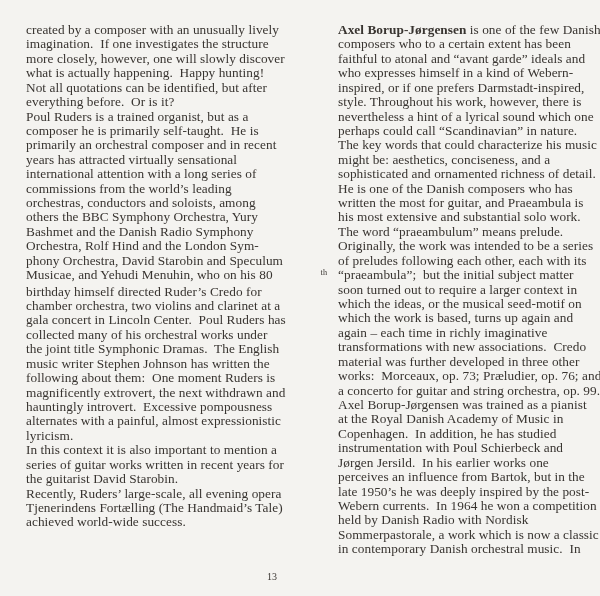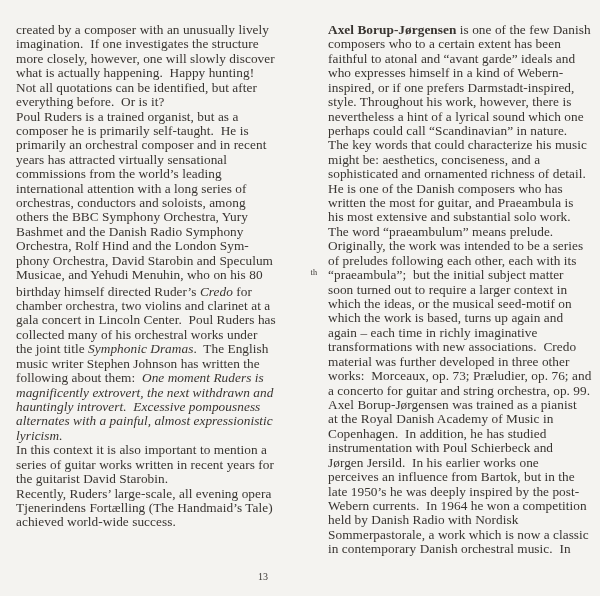--- a/index.html
+++ b/index.html
@@ -18,37 +18,38 @@
   .page {
     position: absolute;
     inset: 0;
   }
   .col {
     position: absolute;
     top: 23px;
     font-size: 13.3px;
     line-height: 14.42px;
     letter-spacing: 0.05px;
+    margin-left: 10px;
   }
   .col-left  { left: 16px;  width: 288px; }
   .col-right { left: 328px; width: 285px; }
   .line {
     white-space: pre;
   }
-  .seg-i { font-style: italic; }
+  .seg-i { }
   .seg-b { font-weight: bold; }
   .seg-sup {
     font-size: 0.62em;
     position: relative;
     top: -0.45em;
     padding-left: 48px;
   }
   .page-number {
     position: absolute;
-    left: 247px;
+    left: 256px;
     top: 570px;
     width: 32px;
     text-align: center;
     font-size: 10px;
     line-height: 14px;
   }
 </style>
 </head>
 <body style="--page-bg: #f4f3f0; --text-col: #383430;">
 
@@ -57,22 +58,22 @@
       <div class="line"><span>created by a composer with an unusually lively</span></div>
       <div class="line"><span>imagination.  If one investigates the structure</span></div>
       <div class="line"><span>more closely, however, one will slowly discover</span></div>
       <div class="line"><span>what is actually happening.  Happy hunting!</span></div>
       <div class="line"><span>Not all quotations can be identified, but after</span></div>
       <div class="line"><span>everything before.  Or is it?</span></div>
       <div class="line"><span>Poul Ruders is a trained organist, but as a</span></div>
       <div class="line"><span>composer he is primarily self-taught.  He is</span></div>
       <div class="line"><span>primarily an orchestral composer and in recent</span></div>
       <div class="line"><span>years has attracted virtually sensational</span></div>
+      <div class="line"><span>international attention with a long series of</span></div>
       <div class="line"><span>commissions from the world’s leading</span></div>
-      <div class="line"><span>international attention with a long series of</span></div>
       <div class="line"><span>orchestras, conductors and soloists, among</span></div>
       <div class="line"><span>others the BBC Symphony Orchestra, Yury</span></div>
       <div class="line"><span>Bashmet and the Danish Radio Symphony</span></div>
       <div class="line"><span>Orchestra, Rolf Hind and the London Sym-</span></div>
       <div class="line"><span>phony Orchestra, David Starobin and Speculum</span></div>
       <div class="line"><span>Musicae, and Yehudi Menuhin, who on his 80</span><span class="seg-sup">th</span></div>
       <div class="line"><span>birthday himself directed Ruder’s </span><span class="seg-i">Credo</span><span> for</span></div>
       <div class="line"><span>chamber orchestra, two violins and clarinet at a</span></div>
       <div class="line"><span>gala concert in Lincoln Center.  Poul Ruders has</span></div>
       <div class="line"><span>collected many of his orchestral works under</span></div>

